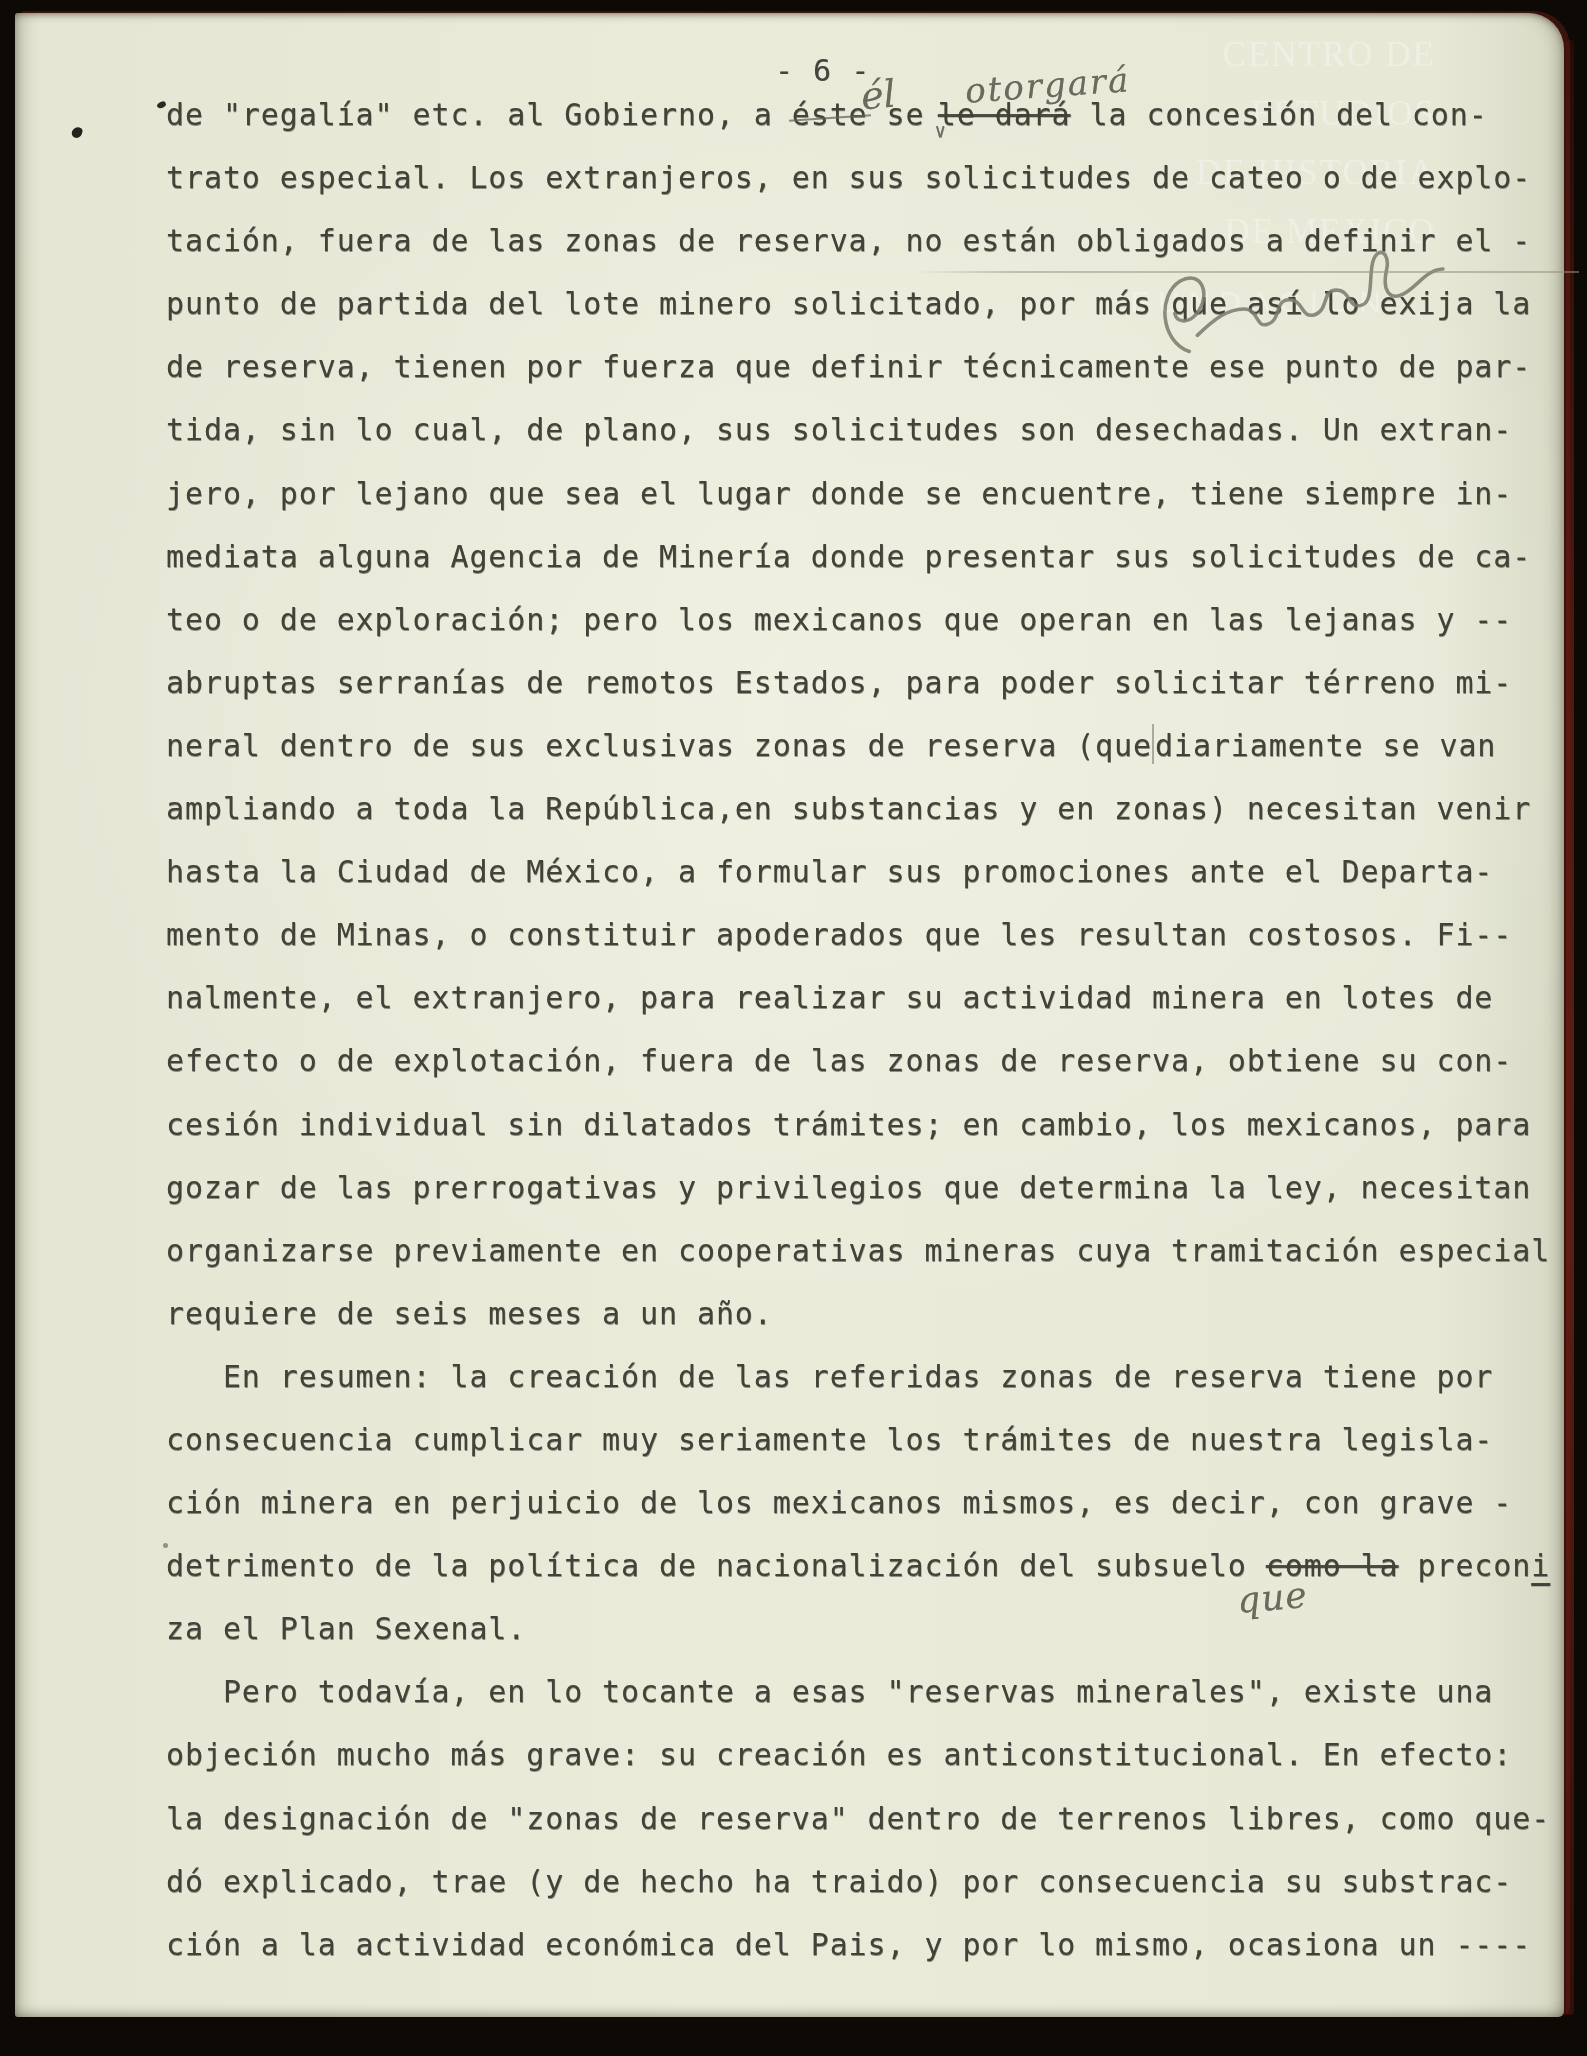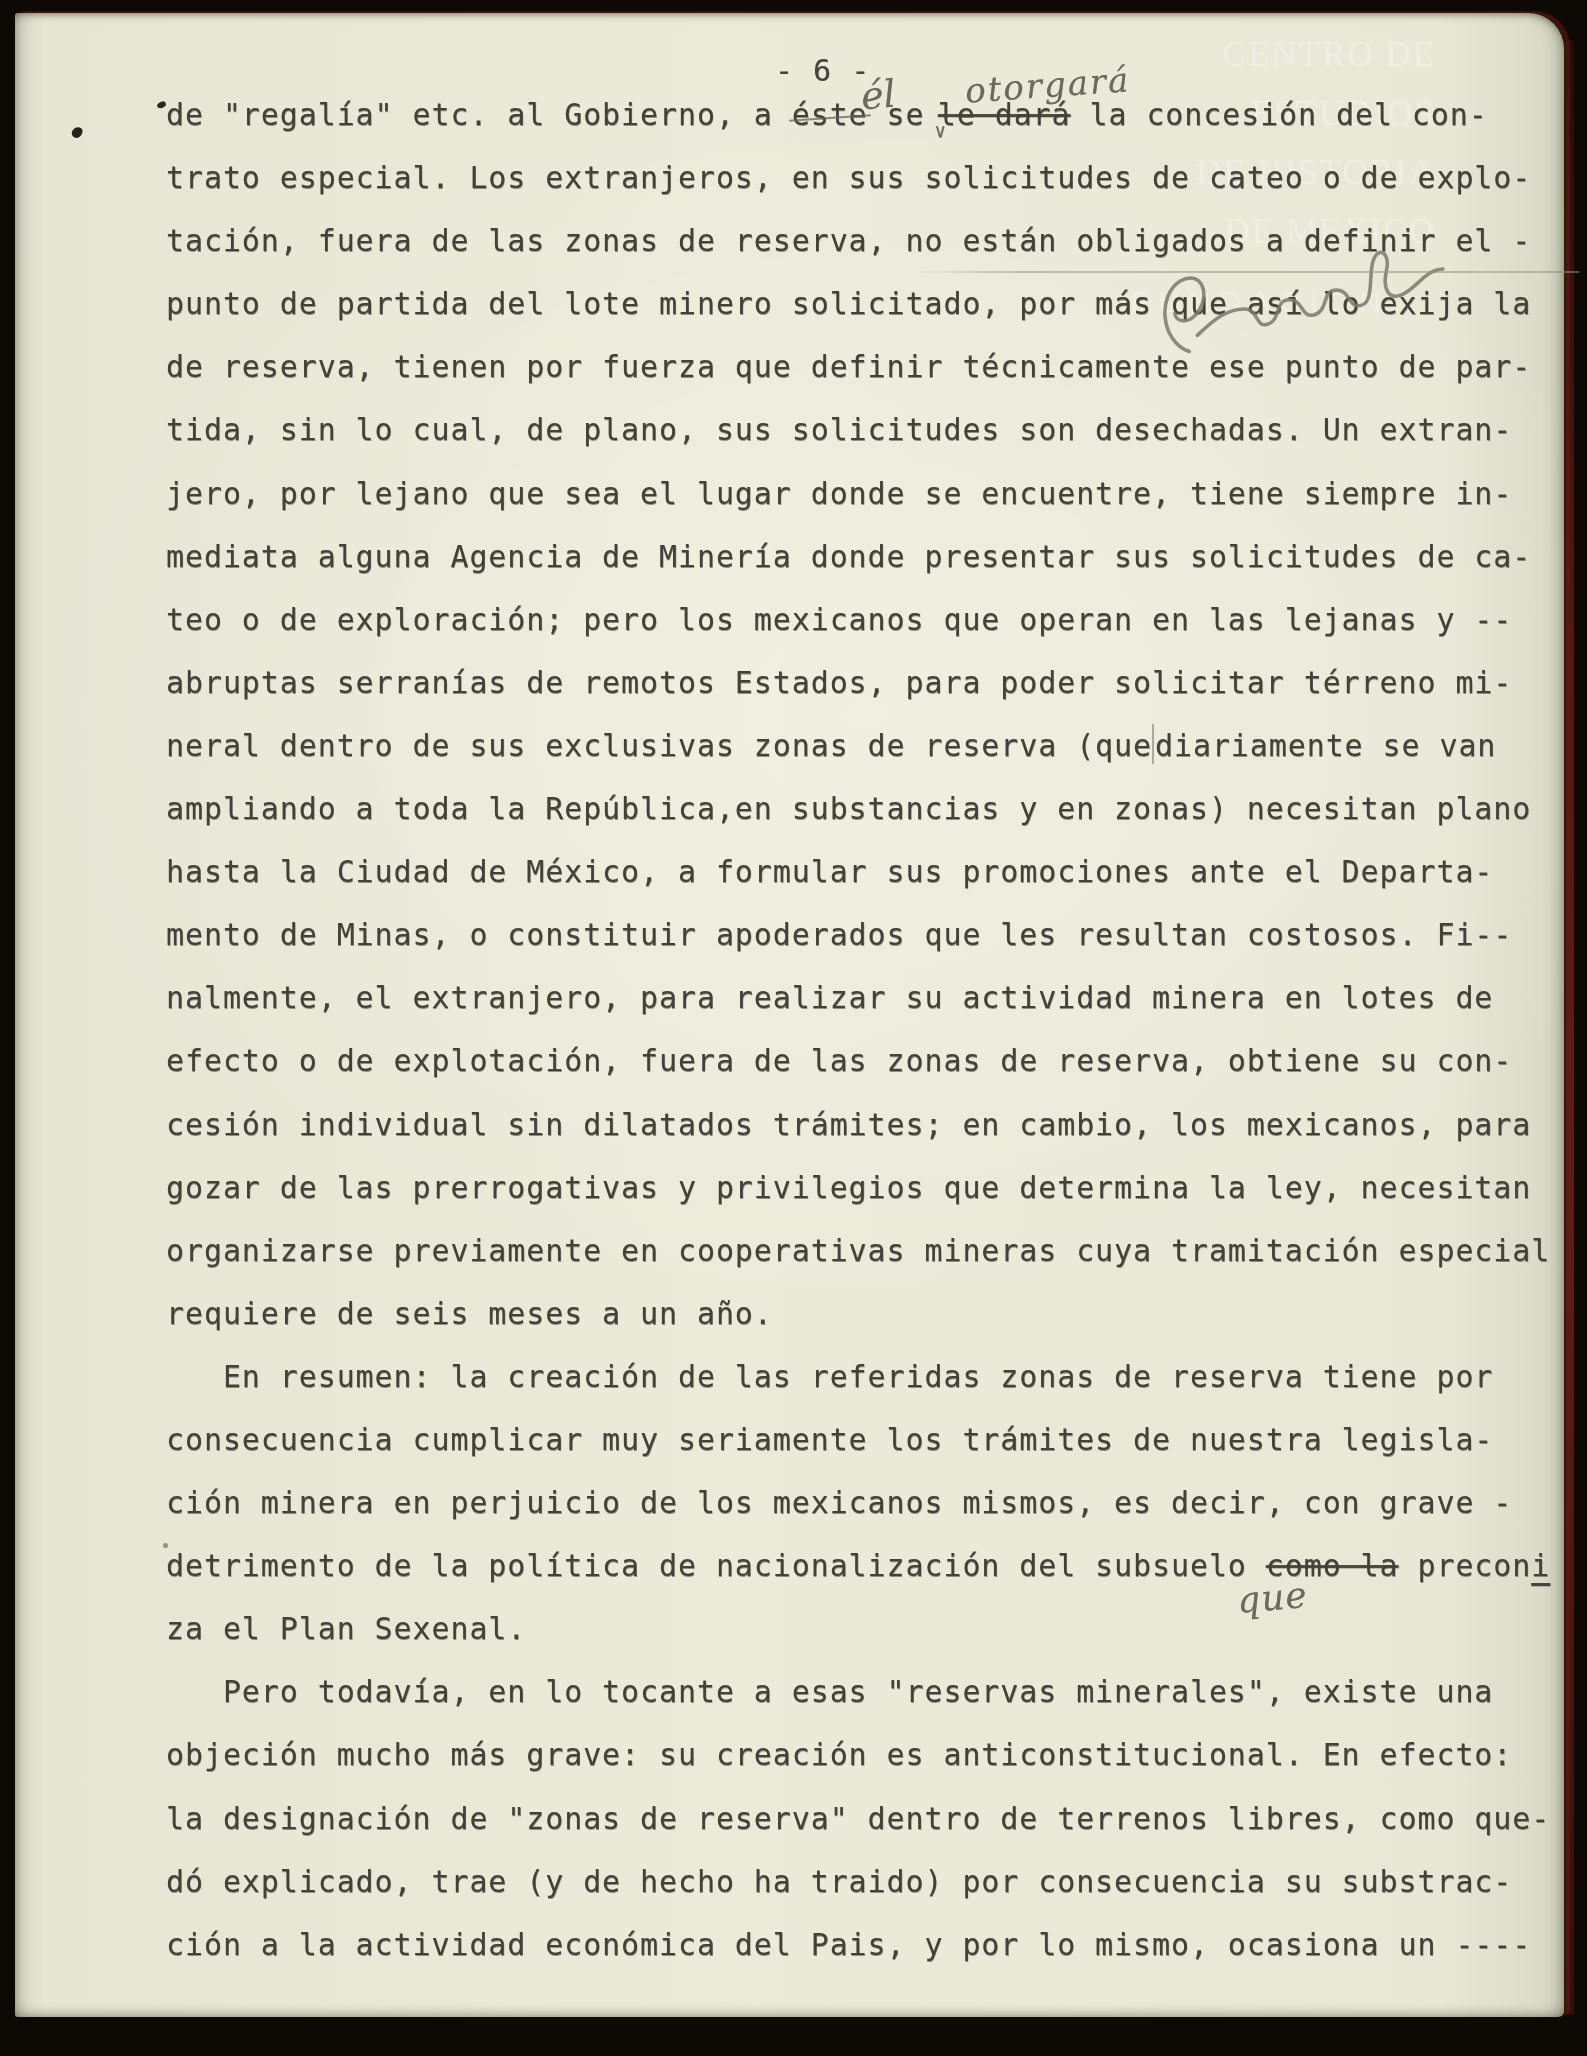--- a/index.html
+++ b/index.html
@@ -81,21 +81,21 @@
         <div class="line"><span class="part">trato especial. Los extranjeros, en sus solicitudes de cateo o de explo-</span></div>
         <div class="line"><span class="part">tación, fuera de las zonas de reserva, no están obligados a definir el -</span></div>
         <div class="line"><span class="part">punto de partida del lote minero solicitado, por más que así lo exija la</span></div>
         <div class="line"><span class="part">de reserva, tienen por fuerza que definir técnicamente ese punto de par-</span></div>
         <div class="line"><span class="part">tida, sin lo cual, de plano, sus solicitudes son desechadas. Un extran-</span></div>
         <div class="line"><span class="part">jero, por lejano que sea el lugar donde se encuentre, tiene siempre in-</span></div>
         <div class="line"><span class="part">mediata alguna Agencia de Minería donde presentar sus solicitudes de ca-</span></div>
         <div class="line"><span class="part">teo o de exploración; pero los mexicanos que operan en las lejanas y --</span></div>
         <div class="line"><span class="part">abruptas serranías de remotos Estados, para poder solicitar térreno mi-</span></div>
         <div class="line"><span class="part">neral dentro de sus exclusivas zonas de reserva (que</span><span class="part vbar"></span><span class="part">diariamente se van</span></div>
-        <div class="line"><span class="part">ampliando a toda la República,en substancias y en zonas) necesitan plano</span></div>
+        <div class="line"><span class="part">ampliando a toda la República,en substancias y en zonas) necesitan venir</span></div>
         <div class="line"><span class="part">hasta la Ciudad de México, a formular sus promociones ante el Departa-</span></div>
         <div class="line"><span class="part">mento de Minas, o constituir apoderados que les resultan costosos. Fi--</span></div>
         <div class="line"><span class="part">nalmente, el extranjero, para realizar su actividad minera en lotes de</span></div>
         <div class="line"><span class="part">efecto o de explotación, fuera de las zonas de reserva, obtiene su con-</span></div>
         <div class="line"><span class="part">cesión individual sin dilatados trámites; en cambio, los mexicanos, para</span></div>
         <div class="line"><span class="part">gozar de las prerrogativas y privilegios que determina la ley, necesitan</span></div>
         <div class="line"><span class="part">organizarse previamente en cooperativas mineras cuya tramitación especial</span></div>
         <div class="line"><span class="part">requiere de seis meses a un año.</span></div>
         <div class="line"><span class="part">   En resumen: la creación de las referidas zonas de reserva tiene por</span></div>
         <div class="line"><span class="part">consecuencia cumplicar muy seriamente los trámites de nuestra legisla-</span></div>

